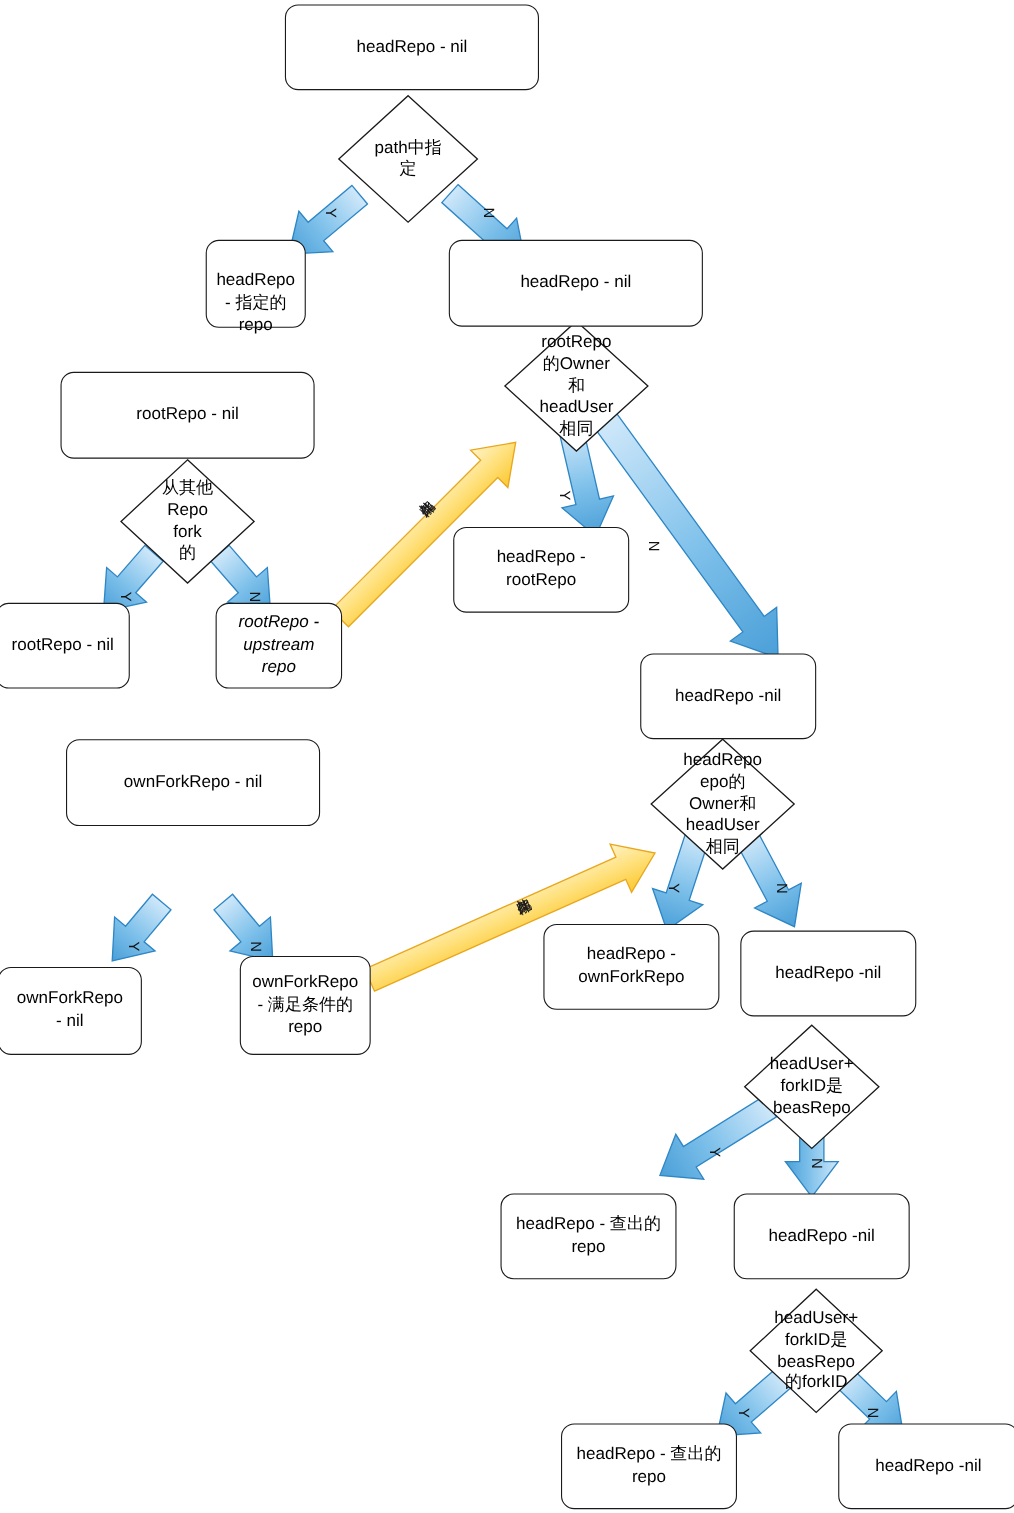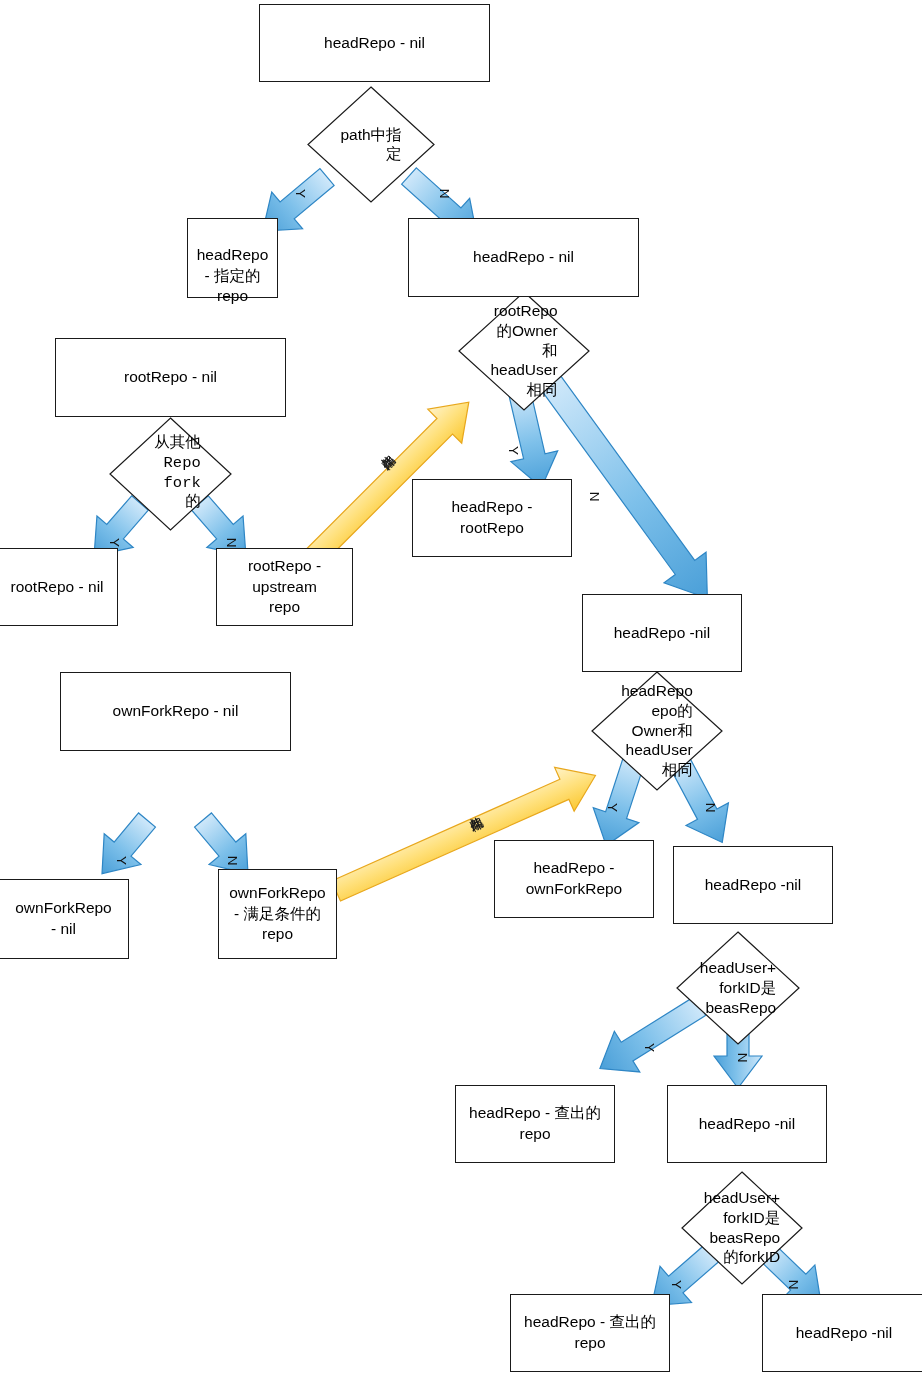--- a/index.html
+++ b/index.html
@@ -14,21 +14,21 @@
     position: relative;
     width: 922px;
     height: 1375px;
     background: #ffffff;
     overflow: hidden;
   }
   .node {
     position: absolute;
     box-sizing: border-box;
     border: 1.3px solid #1a1a1a;
-    border-radius: 0;
+    border-radius: 12px;
     background: #ffffff;
     display: flex;
     align-items: center;
     justify-content: center;
     text-align: center;
     font-size: 15.5px;
     line-height: 1.33;
     color: #000000;
     padding: 2px 6px;
     z-index: 6;
@@ -45,21 +45,21 @@
     position: absolute;
     left: 0;
     top: 0;
     overflow: visible;
   }
   .diamond-label {
     position: absolute;
     left: 50%;
     top: 50%;
     transform: translate(-50%, -50%);
-    text-align: right;
+    text-align: center;
     font-size: 15.5px;
     line-height: 1.28;
     color: #000000;
     white-space: pre-line;
     z-index: 7;
     pointer-events: none;
   }
   #arrow-layer {
     position: absolute;
     left: 0;
@@ -182,21 +182,21 @@
   <div class="diamond-wrap" style="left:459px; top:292px; width:130px; height:118px;">
     <svg width="130" height="118">
       <polygon points="65,0 130,59 65,118 0,59" fill="#ffffff" stroke="#1a1a1a" stroke-width="1.2"></polygon>
     </svg>
     <div class="diamond-label" style="white-space: pre-line;">rootRepo
 的Owner和
 headUser
 相同</div>
   </div>
 
-  <div class="diamond-wrap" style="left:110px; top:418px; width:121px; height:112px;font-family:Liberation Mono, monospace;">
+  <div class="diamond-wrap" style="left:110px; top:418px; width:121px; height:112px;">
     <svg width="121" height="112">
       <polygon points="60.5,0 121,56 60.5,112 0,56" fill="#ffffff" stroke="#1a1a1a" stroke-width="1.2"></polygon>
     </svg>
     <div class="diamond-label" style="white-space: pre-line;">从其他
 Repo fork
 的</div>
   </div>
 
   <div class="diamond-wrap" style="left:592px; top:672px; width:130px; height:118px;">
     <svg width="130" height="118">
@@ -244,21 +244,21 @@
   </div>
 
   <div class="node" style="left:55px; top:338px; width:231px; height:79px;">
     <span style="white-space: pre-line;">rootRepo - nil</span>
   </div>
 
   <div class="node" style="left:-4px; top:548px; width:122px; height:78px;">
     <span style="white-space: pre-line;">rootRepo - nil</span>
   </div>
 
-  <div class="node" style="left:216px; top:548px; width:137px; height:78px;">
+  <div class="node" style="left:196px; top:548px; width:115px; height:78px;font-style:italic;">
     <span style="white-space: pre-line;">rootRepo -
 upstream
 repo</span>
   </div>
 
   <div class="node" style="left:412px; top:479px; width:160px; height:78px;">
     <span style="white-space: pre-line;">headRepo -
 rootRepo</span>
   </div>
 

